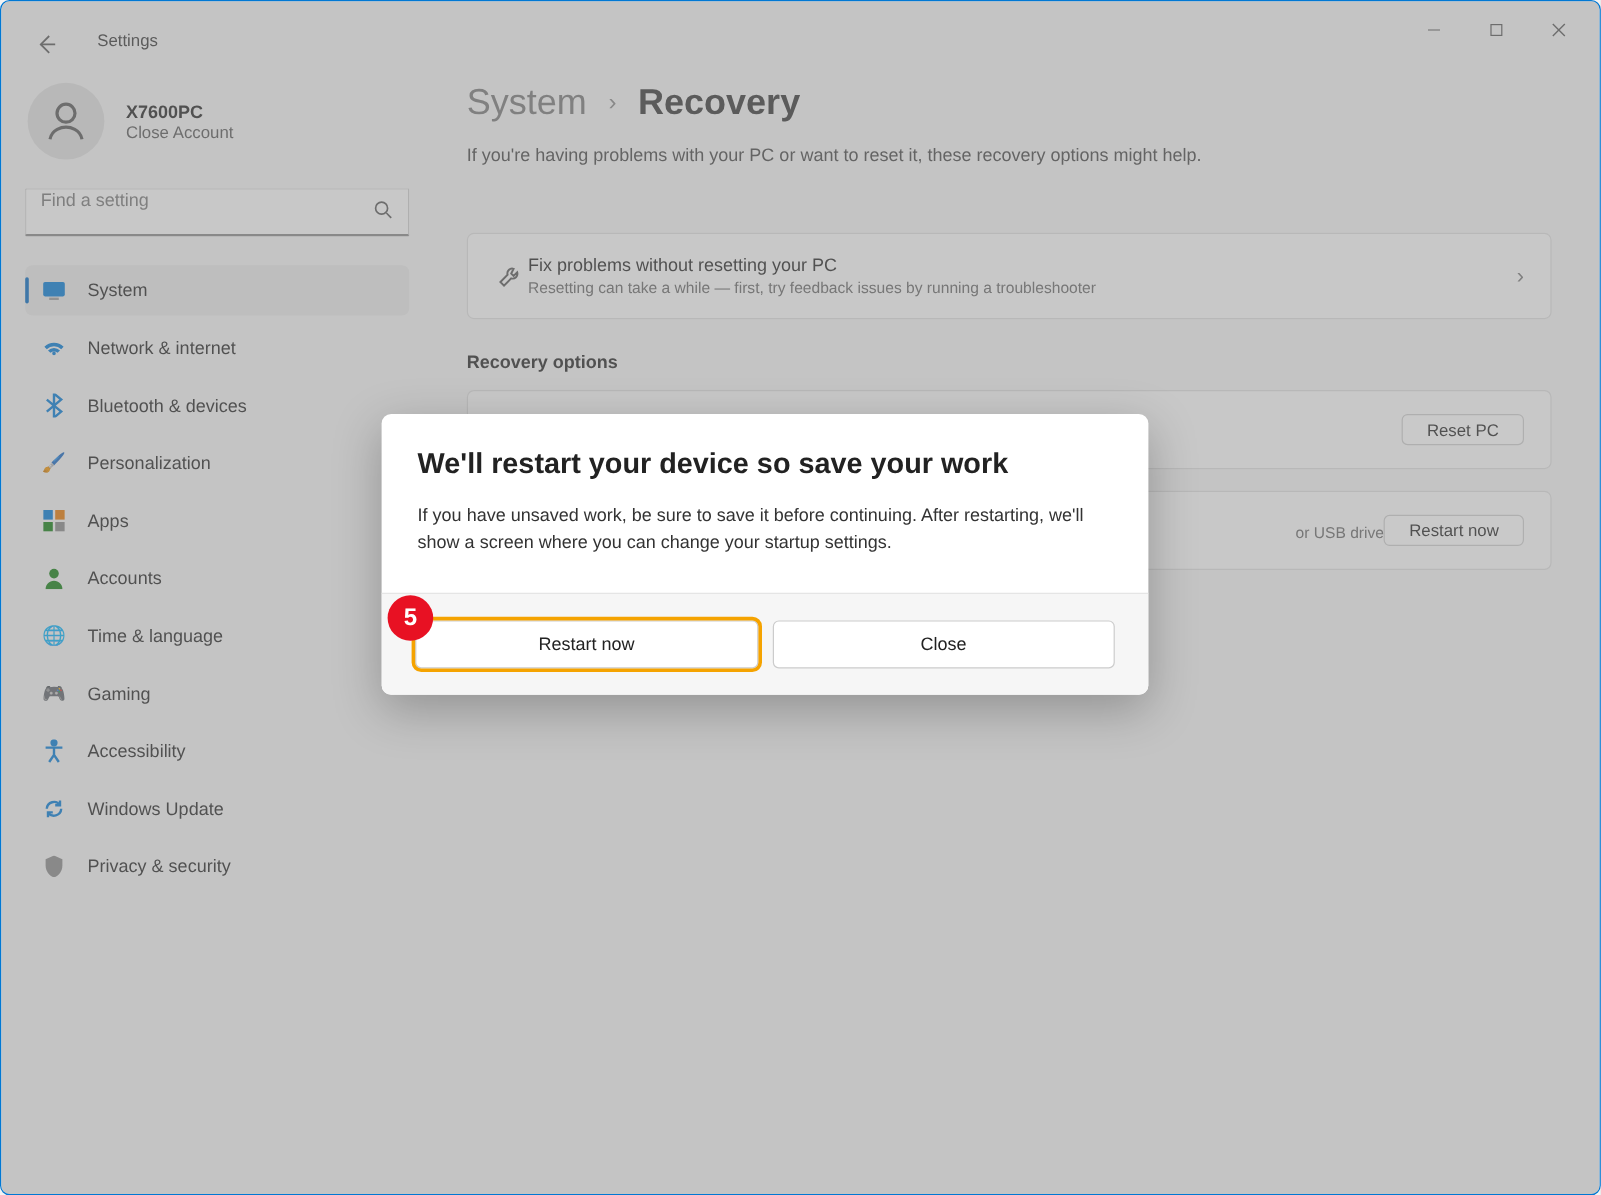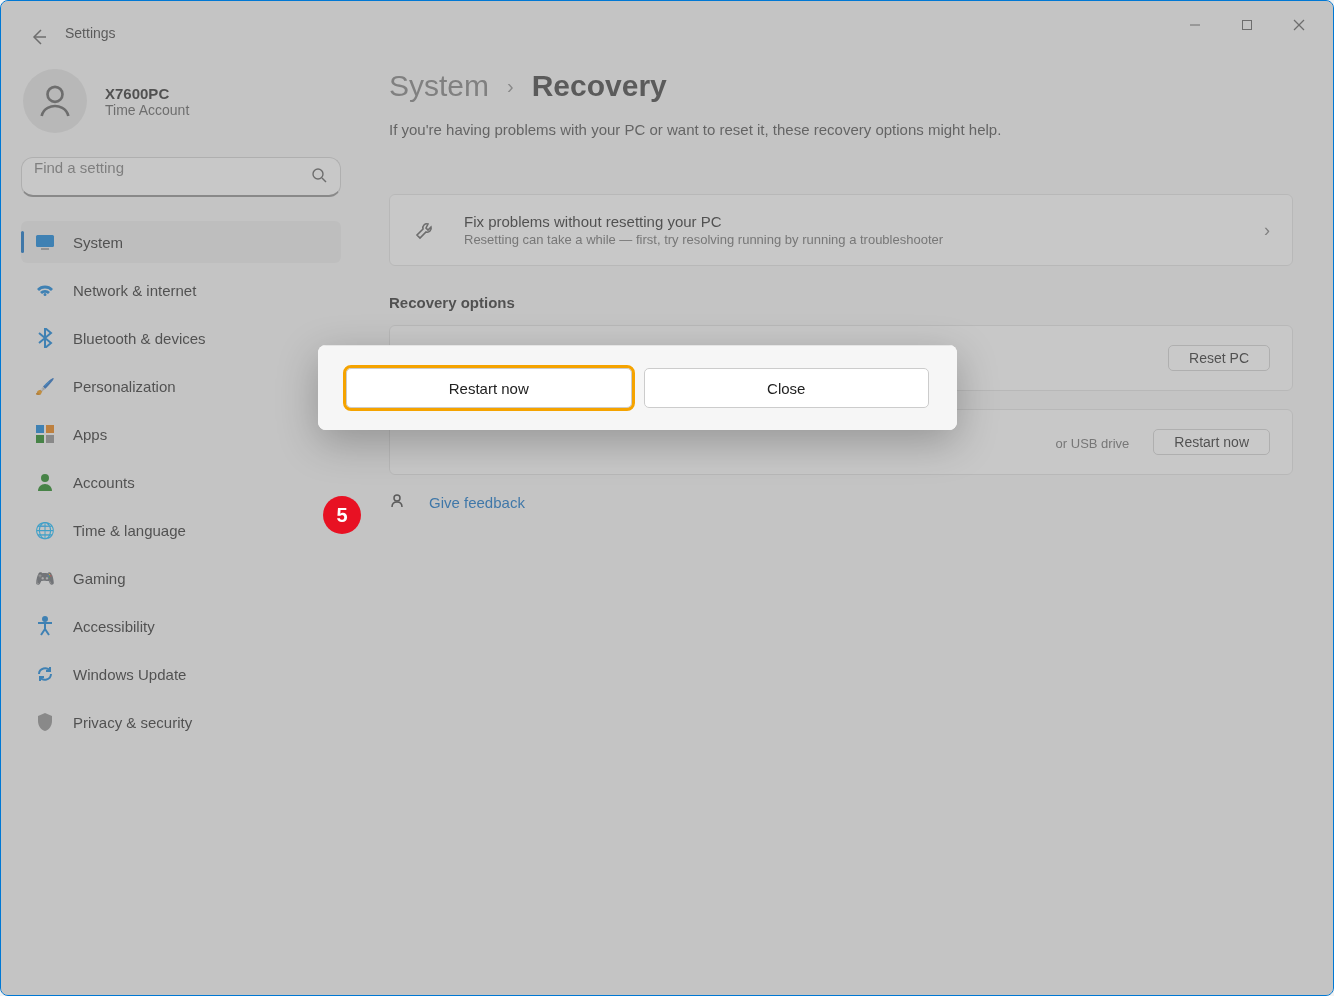--- a/index.html
+++ b/index.html
@@ -3,50 +3,50 @@
 <meta charset="utf-8">
 <style>
 * { box-sizing: border-box; margin: 0; padding: 0; font-family: "Segoe UI", -apple-system, sans-serif; }
 body { width: 1334px; height: 996px; background: #f3f3f3; position: relative; overflow: hidden; border: 1px solid #0078d4; border-radius: 8px; }
 
 .titlebar { position: absolute; top: 0; right: 0; display: flex; gap: 32px; padding: 14px 24px; }
 .titlebar .win-btn { width: 20px; height: 20px; display: flex; align-items: center; justify-content: center; color: #555; font-size: 14px; cursor: default; }
 
 .back-btn { position: absolute; top: 22px; left: 24px; width: 28px; height: 28px; display: flex; align-items: center; justify-content: center; color: #555; }
 
-.app-title { position: absolute; top: 24px; left: 64px; font-size: 14px; color: #333; font-weight: 500; }
+.app-title { position: absolute; top: 24px; left: 80px; font-size: 14px; color: #333; font-weight: 500; }
 
 .sidebar { position: absolute; top: 68px; left: 20px; width: 320px; }
 
 .account-block { display: flex; align-items: center; gap: 18px; margin-bottom: 24px; padding-left: 2px; }
 .avatar { width: 64px; height: 64px; border-radius: 50%; background: #ddd; display: flex; align-items: center; justify-content: center; }
 .avatar svg { width: 40px; height: 40px; }
 .account-text .name { font-size: 15px; font-weight: 600; color: #222; }
 .account-text .type { font-size: 14px; color: #555; }
 
 .search-box { position: relative; margin-bottom: 24px; width: 320px; }
-.search-box input { width: 100%; height: 40px; border: 1px solid #ccc; border-bottom: 2px solid #888; border-radius: 12px; background: #fafafa; padding: 0 42px 18px 12px; font-size: 15px; color: #333; outline: none; }
+.search-box input { width: 100%; height: 40px; border: 1px solid #ccc; border-bottom: 2px solid #888; border-radius: 1px; background: #fafafa; padding: 0 42px 18px 12px; font-size: 15px; color: #333; outline: none; }
 .search-box .icon { position: absolute; right: 14px; top: 50%; transform: translateY(-50%); color: #555; }
 
 .nav { display: flex; flex-direction: column; gap: 0; }
 .nav-item { display: flex; align-items: center; gap: 18px; height: 42px; padding: 0 12px 0 14px; border-radius: 6px; font-size: 15px; color: #222; position: relative; margin-bottom: 6px; }
 .nav-item.active { background: #e8e8e8; }
 .nav-item.active::before { content: ""; position: absolute; left: 0; top: 10px; bottom: 10px; width: 3px; background: #0067c0; border-radius: 3px; }
 .nav-icon { width: 20px; height: 20px; display: flex; align-items: center; justify-content: center; font-size: 16px; }
 
 .main { position: absolute; top: 68px; left: 388px; right: 40px; }
 
 .breadcrumb { display: flex; align-items: center; gap: 18px; margin-bottom: 18px; }
 .breadcrumb .bc { font-size: 30px; font-weight: 600; color: #333; }
 .breadcrumb .bc.muted { color: #777; font-weight: 500; }
 .breadcrumb .chev { font-size: 20px; color: #888; }
 
 .lead { font-size: 15px; color: #444; margin-bottom: 56px; }
 
-.card { border: 1px solid #ddd; border-radius: 6px; background: #fafafa; padding: 18px 22px; display: flex; align-items: center; gap: 24px; margin-bottom: 18px; }
+.card { border: 1px solid #ddd; border-radius: 6px; background: #fafafa; padding: 18px 22px; display: flex; align-items: center; margin-bottom: 18px; }
 .card-icon { width: 28px; height: 28px; display: flex; align-items: center; justify-content: center; color: #555; font-size: 20px; }
 .card-body { flex: 1; }
 .card-title { font-size: 15px; color: #222; font-weight: 500; }
 .card-sub { font-size: 13px; color: #666; margin-top: 2px; }
 .card-chev { color: #777; font-size: 18px; }
 .card-btn { background: #fcfcfc; border: 1px solid #ccc; border-radius: 5px; padding: 4px 20px; font-size: 14px; color: #222; }
 
 .section-header { font-size: 15px; font-weight: 600; color: #222; margin: 28px 0 14px; }
 
 .link-row { display: flex; align-items: center; gap: 20px; margin-top: 18px; padding-left: 2px; }
@@ -98,21 +98,21 @@
 <div class="sidebar">
   <div class="account-block">
     <div class="avatar">
       <svg viewBox="0 0 24 24" fill="none" stroke="#555" stroke-width="1.6">
           <circle cx="12" cy="8" r="4.5"></circle>
           <path d="M4 21c1-5 6-6 8-6s7 1 8 6"></path>
         </svg>
     </div>
     <div class="account-text">
       <div class="name">X7600PC</div>
-      <div class="type">Time Account</div>
+      <div class="type">Close Account</div>
     </div>
   </div>
 
   <div class="search-box">
     <input type="text" placeholder="Find a setting" style="">
     <span class="icon">
       <svg width="16" height="16" viewBox="0 0 16 16" fill="none" stroke="currentColor" stroke-width="1.4">
           <circle cx="7" cy="7" r="5"></circle>
           <line x1="11" y1="11" x2="15" y2="15"></line>
         </svg>
@@ -216,21 +216,21 @@
   <div class="lead">If you're having problems with your PC or want to reset it, these recovery options might help.</div>
 
   <div class="card">
     <div class="card-icon">
       <svg width="24" height="24" viewBox="0 0 24 24" fill="none" stroke="currentColor" stroke-width="1.6">
           <path d="M14 6a4 4 0 00-5 5l-6 6 3 3 6-6a4 4 0 005-5l-3 3-2-2z"></path>
         </svg>
     </div>
     <div class="card-body">
       <div class="card-title">Fix problems without resetting your PC</div>
-      <div class="card-sub">Resetting can take a while — first, try resolving running by running a troubleshooter</div>
+      <div class="card-sub">Resetting can take a while — first, try feedback issues by running a troubleshooter</div>
     </div>
     <div class="card-chev">›</div>
   </div>
 
   <div class="section-header">Recovery options</div>
 
   <div class="card">
     <div class="card-icon"></div>
     <div class="card-body"></div>
     <button class="card-btn">Reset PC</button>
@@ -251,19 +251,23 @@
           <path d="M1 14c0-3 2-5 5-5s5 2 5 5"></path>
         </svg>
     </span>
     <span class="txt">Give feedback</span>
   </div>
 </div>
 
 <div class="overlay"></div>
 
 <div class="dialog">
+  <div class="dialog-body">
+    <div class="dialog-title">We'll restart your device so save your work</div>
+    <div class="dialog-text">If you have unsaved work, be sure to save it before continuing. After restarting, we'll show a screen where you can change your startup settings.</div>
+  </div>
   <div class="dialog-footer">
     <div class="dlg-btn highlighted">Restart now</div>
     <div class="dlg-btn">Close</div>
   </div>
 </div>
 
 <div class="step-badge">5</div>
 
 </body></html>

